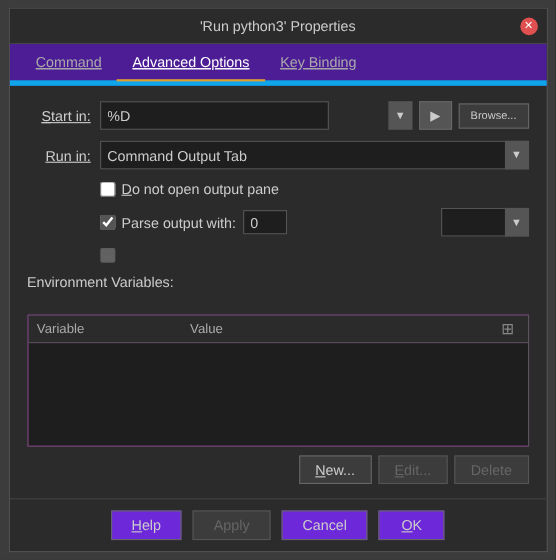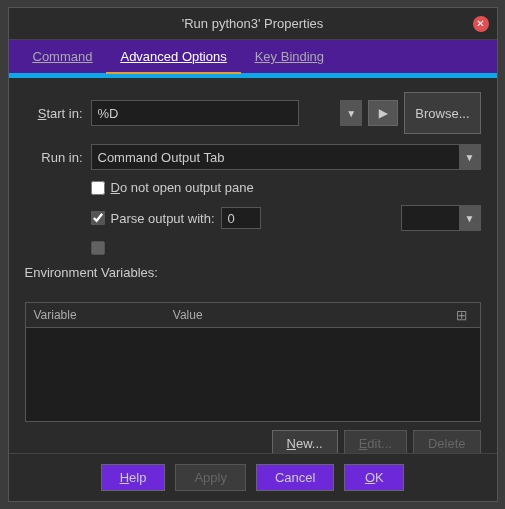--- a/index.html
+++ b/index.html
@@ -94,20 +94,21 @@
       align-items: center;
       gap: 8px;
     }
     .form-label {
       width: 58px;
       color: #ccc;
       flex-shrink: 0;
       text-align: right;
     }
     .form-label.underline {
+      text-decoration: underline;
     }
     .input-row {
       display: flex;
       align-items: center;
       flex: 1;
       gap: 6px;
     }
     .text-input {
       background: #1e1e1e;
       border: 1px solid #555;
@@ -142,22 +143,22 @@
       justify-content: center;
       flex-shrink: 0;
       font-size: 12px;
     }
     .browse-btn {
       background: #3c3c3c;
       border: 1px solid #666;
       color: #ccc;
       padding: 3px 10px;
       cursor: pointer;
-      height: 42px;
-      font-size: 13px;
+      height: 23px;
+      font-size: 10px;
       flex-shrink: 0;
     }
     .checkbox-row {
       display: flex;
       align-items: center;
       gap: 6px;
       padding-left: 66px;
     }
     .checkbox-input {
       width: 14px;

